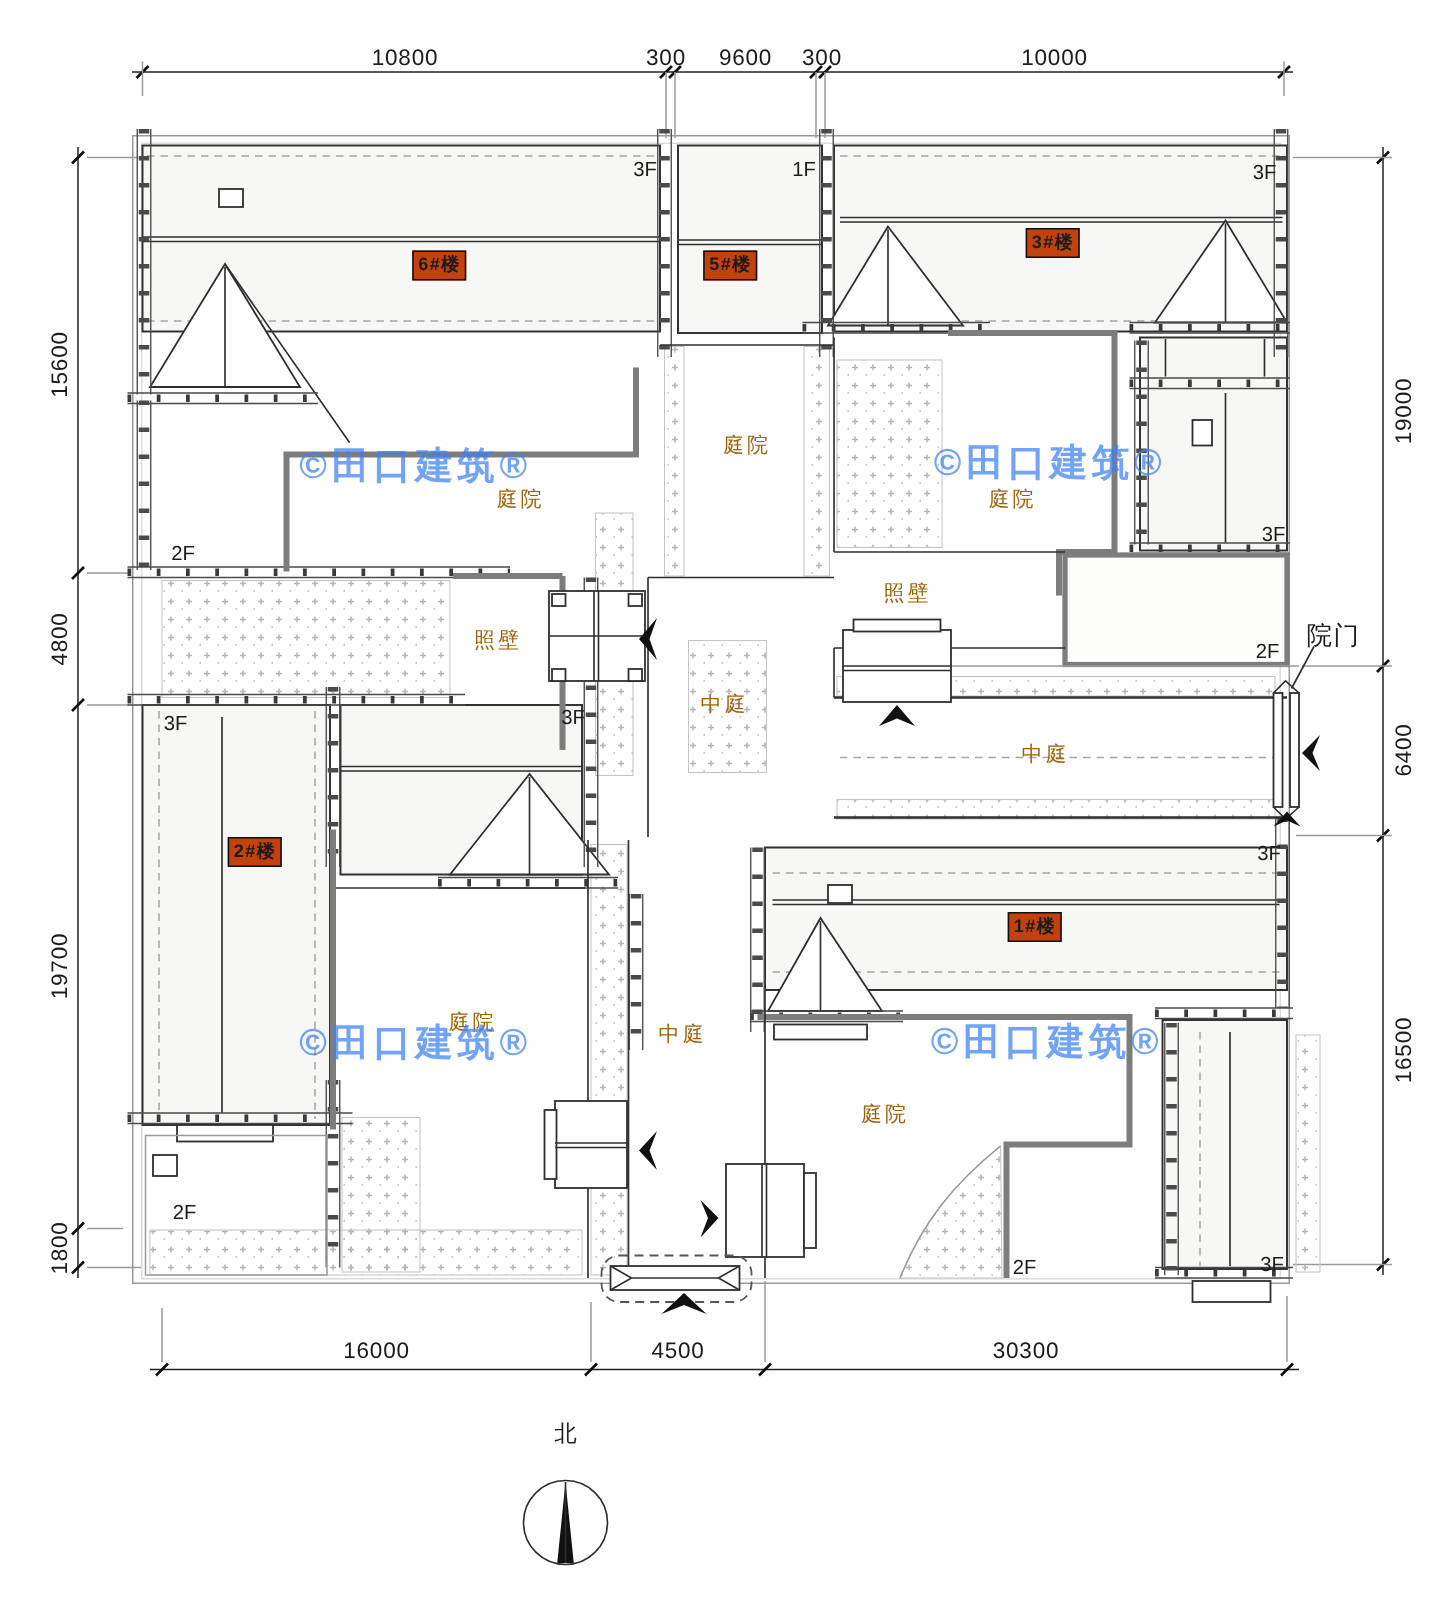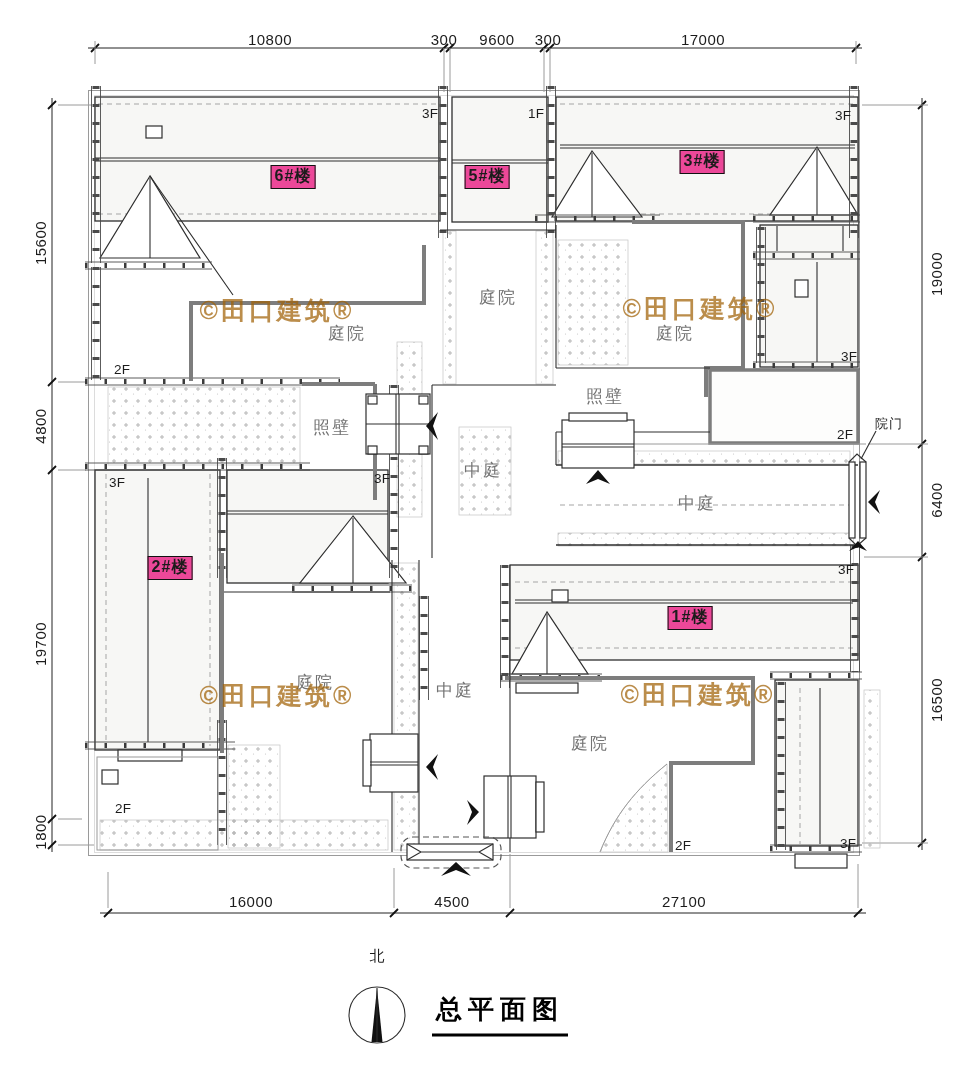--- a/index.html
+++ b/index.html
@@ -4,25 +4,25 @@
 <style>
   html,body{margin:0;padding:0;background:#fff;}
   .canvas{position:relative;width:960px;height:1069px;background:#fff;overflow:hidden;
           font-family:"Liberation Sans",sans-serif;}
   .canvas svg{position:absolute;left:0;top:0;z-index:1;}
   .lbl{position:absolute;transform:translate(-50%,-50%);white-space:nowrap;z-index:4;
        color:#1c1c1c;font-family:"Liberation Sans",sans-serif;}
   .dim{font-size:15px;letter-spacing:.5px;}
   .dimv{transform:translate(-50%,-50%) rotate(-90deg);}
   .fl{font-size:13.5px;}
-  .room{font-size:17px;letter-spacing:2px;color:#737373;font-family:Liberation Serif, serif;}
-  .small{font-size:13px;letter-spacing:1px;}
-  .bbox{border:1.6px solid #111;background:#ec4899;padding:0 3px 1px 3px;
-        font-size:16px;font-weight:bold;letter-spacing:1px;}
-  .wm{font-size:25px;font-weight:bold;color:#a16207;opacity:.72;letter-spacing:3px;z-index:5;}
+  .room{font-size:14px;letter-spacing:2px;color:#a16207;font-family:Liberation Serif, serif;}
+  .small{font-size:17px;letter-spacing:1px;}
+  .bbox{border:1.6px solid #111;background:#c2410c;padding:0 3px 1px 3px;
+        font-size:12px;font-weight:bold;letter-spacing:1px;}
+  .wm{font-size:25px;font-weight:bold;color:#3b82f6;opacity:.72;letter-spacing:3px;z-index:5;}
   .title{font-size:26px;font-weight:bold;letter-spacing:6px;color:#000;
          border-bottom:3px solid #000;padding:0 4px 7px 4px;}
   
   .s1{stroke:#2f2f2f;stroke-width:1.1;fill:none;}
   .s2{stroke:#2f2f2f;stroke-width:1.6;fill:none;}
   .sg{stroke:#9a9a9a;stroke-width:1;fill:none;}
   .thick{stroke:#7d7d7d;stroke-width:4;fill:none;}
   .thkr{fill:#fdfdfc;stroke:#7d7d7d;stroke-width:3.5;}
   .dash{stroke:#a5a5a5;stroke-width:1;stroke-dasharray:5 4;fill:none;}
   .dashr{fill:none;stroke:#555;stroke-width:1.2;stroke-dasharray:6 4;}
@@ -270,34 +270,34 @@
     <circle cx="377" cy="1015" r="28" class="s1"></circle>
     <path class="blk" d="M377,988 L371.5,1042 L382.5,1042 Z"></path>
     <line class="s1" x1="377" y1="988" x2="377" y2="1042"></line>
   </g>
 </svg>
 
 <div class="lbl dim" style="left:270px;top:39px">10800</div>
 <div class="lbl dim" style="left:444px;top:39px">300</div>
 <div class="lbl dim" style="left:497px;top:39px">9600</div>
 <div class="lbl dim" style="left:548px;top:39px">300</div>
-<div class="lbl dim" style="left:703px;top:39px">17000</div>
+<div class="lbl dim" style="left:703px;top:39px">10000</div>
 
 <div class="lbl dim dimv" style="left:40px;top:243px">15600</div>
 <div class="lbl dim dimv" style="left:40px;top:426px">4800</div>
 <div class="lbl dim dimv" style="left:40px;top:644px">19700</div>
 <div class="lbl dim dimv" style="left:40px;top:832px">1800</div>
 
 <div class="lbl dim dimv" style="left:936px;top:274px">19000</div>
 <div class="lbl dim dimv" style="left:936px;top:500px">6400</div>
 <div class="lbl dim dimv" style="left:936px;top:700px">16500</div>
 
 <div class="lbl dim" style="left:251px;top:901px">16000</div>
 <div class="lbl dim" style="left:452px;top:901px">4500</div>
-<div class="lbl dim" style="left:684px;top:901px">27100</div>
+<div class="lbl dim" style="left:684px;top:901px">30300</div>
 
 <div class="lbl bbox" style="left:293px;top:177px">6#楼</div>
 <div class="lbl bbox" style="left:487px;top:177px">5#楼</div>
 <div class="lbl bbox" style="left:702px;top:162px">3#楼</div>
 <div class="lbl bbox" style="left:170px;top:568px">2#楼</div>
 <div class="lbl bbox" style="left:690px;top:618px">1#楼</div>
 
 <div class="lbl fl" style="left:430px;top:113px">3F</div>
 <div class="lbl fl" style="left:536px;top:113px">1F</div>
 <div class="lbl fl" style="left:843px;top:115px">3F</div>
@@ -322,15 +322,14 @@
 <div class="lbl room" style="left:332px;top:427px">照壁</div>
 <div class="lbl room" style="left:605px;top:396px">照壁</div>
 <div class="lbl small" style="left:889px;top:424px">院门</div>
 
 <div class="lbl wm" style="left:277px;top:310px">©田口建筑®</div>
 <div class="lbl wm" style="left:700px;top:308px">©田口建筑®</div>
 <div class="lbl wm" style="left:277px;top:695px">©田口建筑®</div>
 <div class="lbl wm" style="left:698px;top:694px">©田口建筑®</div>
 
 <div class="lbl" style="left:377px;top:956px;font-size:15px">北</div>
-<div class="lbl title" style="left:500px;top:1014px">总平面图</div>
 
 </div>
 
 </body></html>

